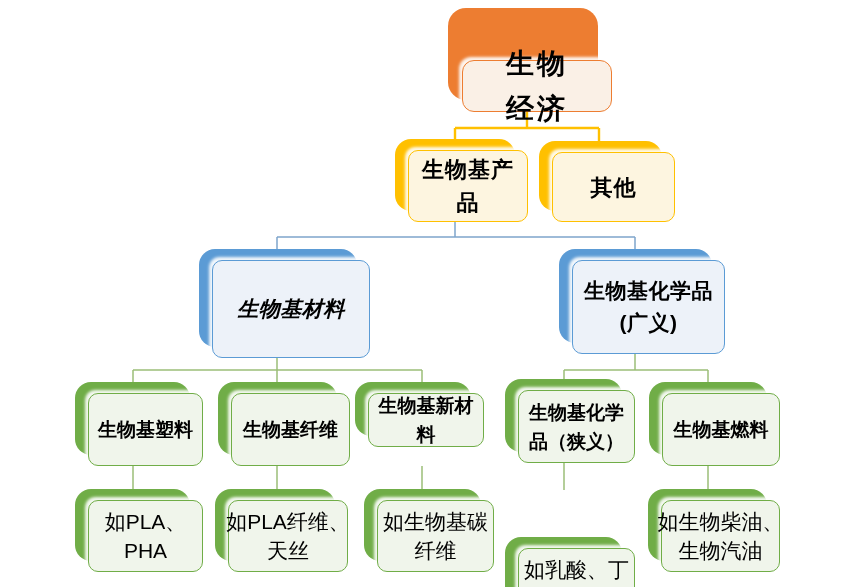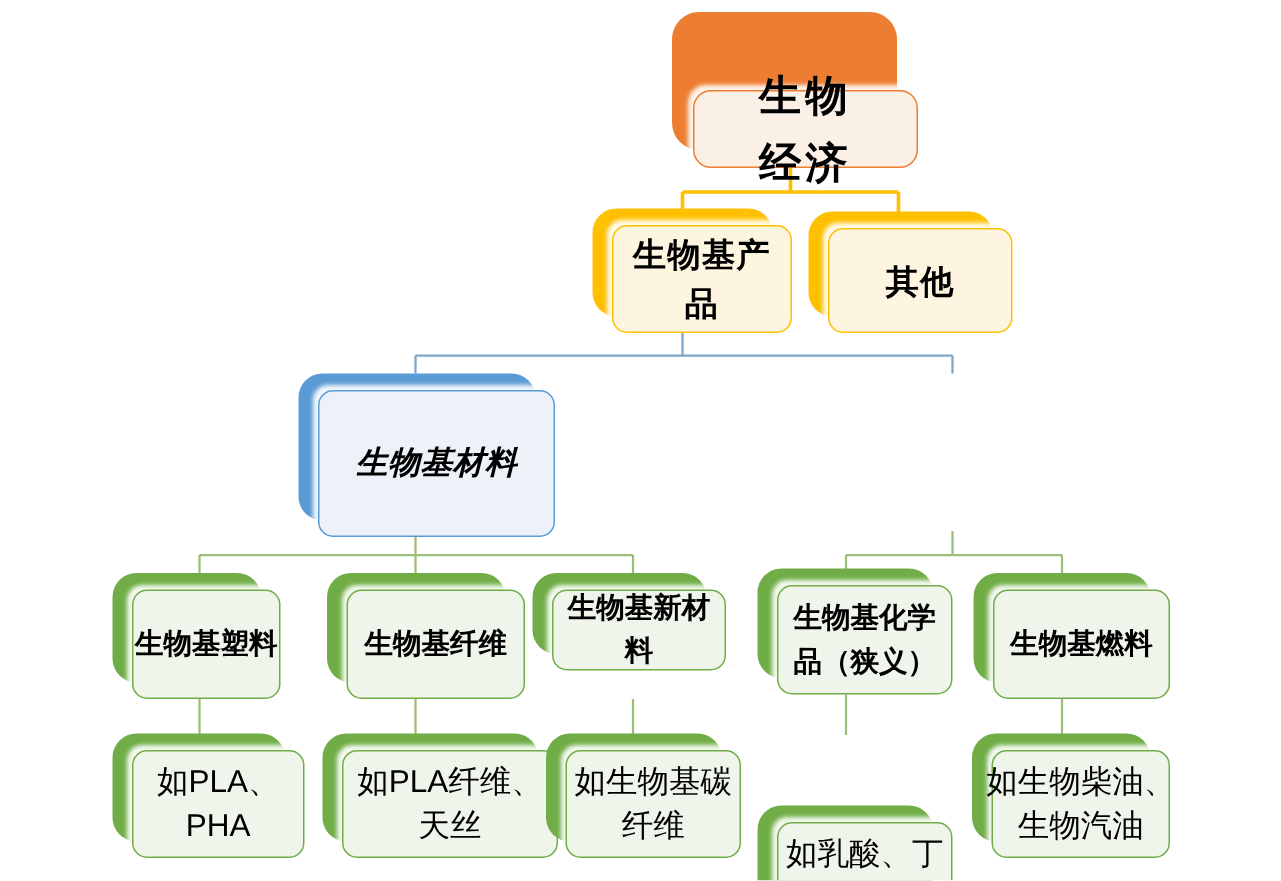--- a/index.html
+++ b/index.html
@@ -94,22 +94,29 @@
     </div>
   </div>
 
   <div class="node lv3 theme-blue" style="left:212px; top:260px; width:158px; height:98px;font-style:italic;">
     <div class="node-shadow"></div>
     <div class="node-face">
       <div class="txt">生物基材料</div>
     </div>
   </div>
 
+  <div class="node lv3 theme-blue" style="left:572px; top:260px; width:153px; height:94px;">
+    <div class="node-shadow"></div>
+    <div class="node-face">
+      <div class="txt">生物基化学品</div>
+      <div class="txt">(广义)</div>
+    </div>
+  </div>
 
-  <div class="node lv4 theme-green" style="left:88px; top:393px; width:99px; height:73px;">
+  <div class="node lv4 theme-green" style="left:88px; top:393px; width:115px; height:73px;">
     <div class="node-shadow"></div>
     <div class="node-face">
       <div class="txt">生物基塑料</div>
     </div>
   </div>
 
   <div class="node lv4 theme-green" style="left:231px; top:393px; width:119px; height:73px;">
     <div class="node-shadow"></div>
     <div class="node-face">
       <div class="txt">生物基纤维</div>
@@ -140,21 +147,21 @@
   </div>
 
   <div class="node lv5 theme-green" style="left:88px; top:500px; width:115px; height:72px;">
     <div class="node-shadow"></div>
     <div class="node-face">
       <div class="txt">如PLA、</div>
       <div class="txt">PHA</div>
     </div>
   </div>
 
-  <div class="node lv5 theme-green" style="left:228px; top:500px; width:144px; height:72px;">
+  <div class="node lv5 theme-green" style="left:228px; top:500px; width:120px; height:72px;">
     <div class="node-shadow"></div>
     <div class="node-face">
       <div class="txt">如PLA纤维、</div>
       <div class="txt">天丝</div>
     </div>
   </div>
 
   <div class="node lv5 theme-green" style="left:377px; top:500px; width:117px; height:72px;">
     <div class="node-shadow"></div>
     <div class="node-face">

